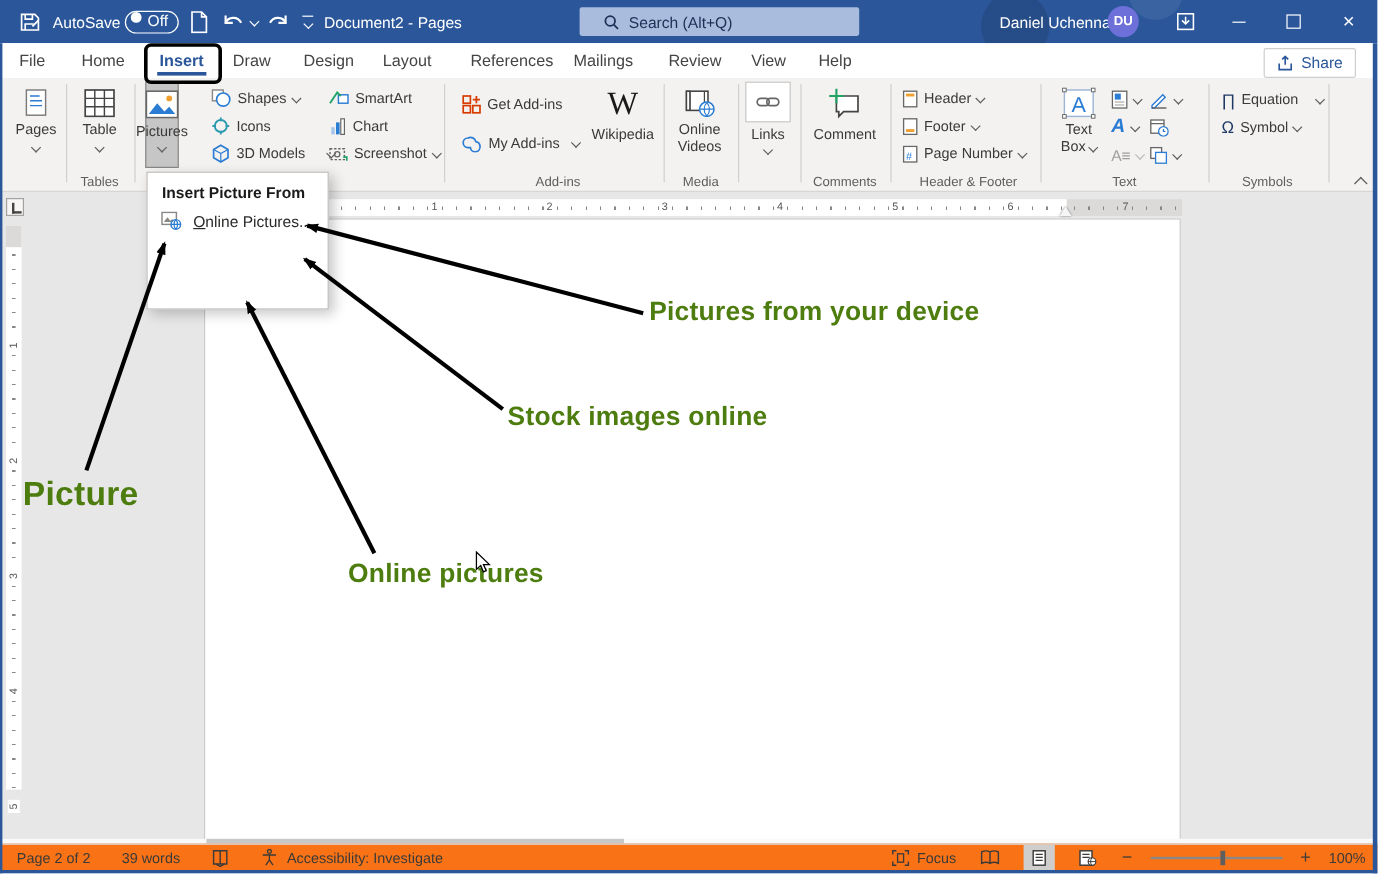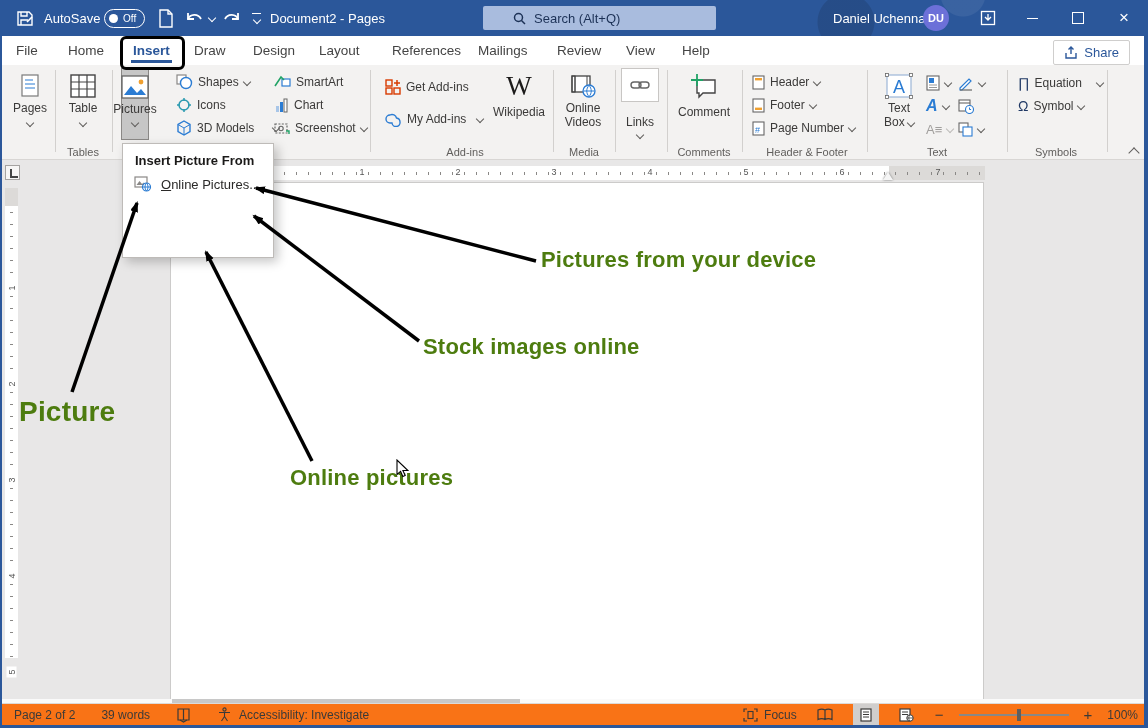--- a/index.html
+++ b/index.html
@@ -6,31 +6,31 @@
   #app{position:relative;width:1148px;height:728px;overflow:hidden;
        font-family:"Liberation Sans",sans-serif;-webkit-font-smoothing:antialiased;}
   .abs{position:absolute;}
 
   
   #titlebar{left:0;top:0;width:1148px;height:36px;background:#2b579a;color:#fff;font-size:13px;}
   #titlebar .deco1{position:absolute;right:120px;top:-20px;width:260px;height:70px;
      background:radial-gradient(circle at 30% 60%, rgba(0,0,0,.12) 0 28px, transparent 29px),
                 radial-gradient(circle at 75% 20%, rgba(255,255,255,.07) 0 22px, transparent 23px);}
   .tb-item{position:absolute;top:0;height:36px;display:flex;align-items:center;}
-  .pill{border:1.5px solid #fff;border-radius:10px;height:17px;display:flex;align-items:center;
-        padding:0 8px 0 4px;gap:5px;font-size:10px;}
+  .pill{border:1.5px solid #fff;border-radius:10px;height:17px;display:flex;
+        padding:0 8px 0 4px;gap:5px;font-size:13px;}
   .pill .dot{width:9px;height:9px;border-radius:50%;background:#fff;}
   .chv{display:inline-block;width:5px;height:5px;border-right:1.4px solid #605e5c;
        border-bottom:1.4px solid #605e5c;transform:rotate(45deg);}
   .chv.w{border-color:#fff;}
   .chv.up{transform:rotate(-135deg);}
   .avatar{width:26px;height:26px;border-radius:50%;background:#6c70d8;display:flex;
           align-items:center;justify-content:center;font-size:11px;font-weight:bold;color:#fff;}
   #searchbox{left:483px;top:6px;width:233px;height:24px;background:#a9bcde;border-radius:2px;
-             display:flex;align-items:center;gap:8px;padding-left:30px;box-sizing:border-box;
+             display:flex;align-items:center;gap:8px;padding-left:20px;box-sizing:border-box;
              color:#1c3156;font-size:13px;}
   .winbtn{width:40px;height:36px;display:flex;align-items:center;justify-content:center;}
 
   
   #tabrow{left:0;top:36px;width:1148px;height:29px;background:#ffffff;}
   .rtab{position:absolute;top:0;height:28px;display:flex;align-items:center;font-size:13.5px;
         color:#444;padding:0 4px;}
   .rtab.active{color:#2b579a;font-weight:bold;}
   .rtab.active::after{content:"";position:absolute;left:2px;right:2px;bottom:1px;height:3px;background:#2b579a;}
   #sharebtn{right:18px;top:4px;height:23px;border:1px solid #cfcecd;background:#fff;border-radius:2px;
@@ -339,21 +339,21 @@
     </div>
     <span class="glabel" style="left:553px;width:62px">Media</span>
 
     <div class="bigbtn" style="left:617px;width:46px">
       <span class="linksbox">
         <svg width="20" height="14" viewBox="0 0 20 14">
             <rect x="1" y="4" width="10" height="6" rx="3" fill="none" stroke="#666" stroke-width="1.4"></rect>
             <rect x="9" y="4" width="10" height="6" rx="3" fill="none" stroke="#666" stroke-width="1.4"></rect>
           </svg>
       </span>
-      <span class="lbl" style="margin-top:13px">Links</span>
+      <span class="lbl" style="margin-top:3px">Links</span>
       <span class="chv" style="margin-top:3px"></span>
     </div>
 
     <div class="bigbtn" style="left:672px;width:64px">
       <span class="ic">
         <svg width="30" height="28" viewBox="0 0 30 28">
             <path d="M8 8h18v13H14l-4 4v-4H8z" fill="#fff" stroke="#444" stroke-width="1.4"></path>
             <path d="M8 2v12M2 8h12" stroke="#21a366" stroke-width="1.8"></path>
           </svg>
       </span>

